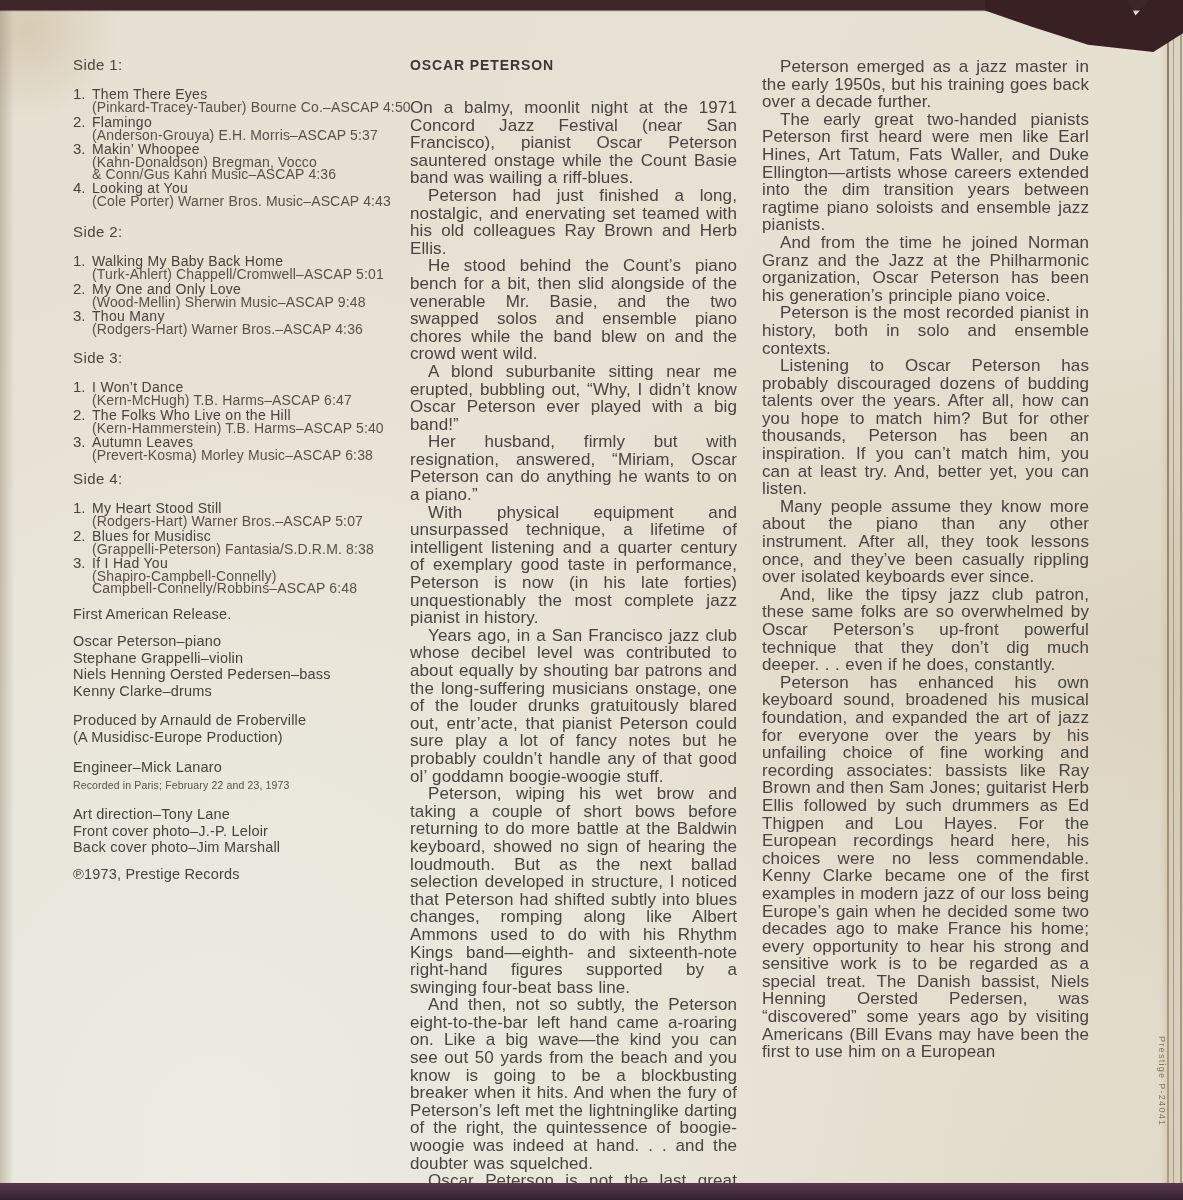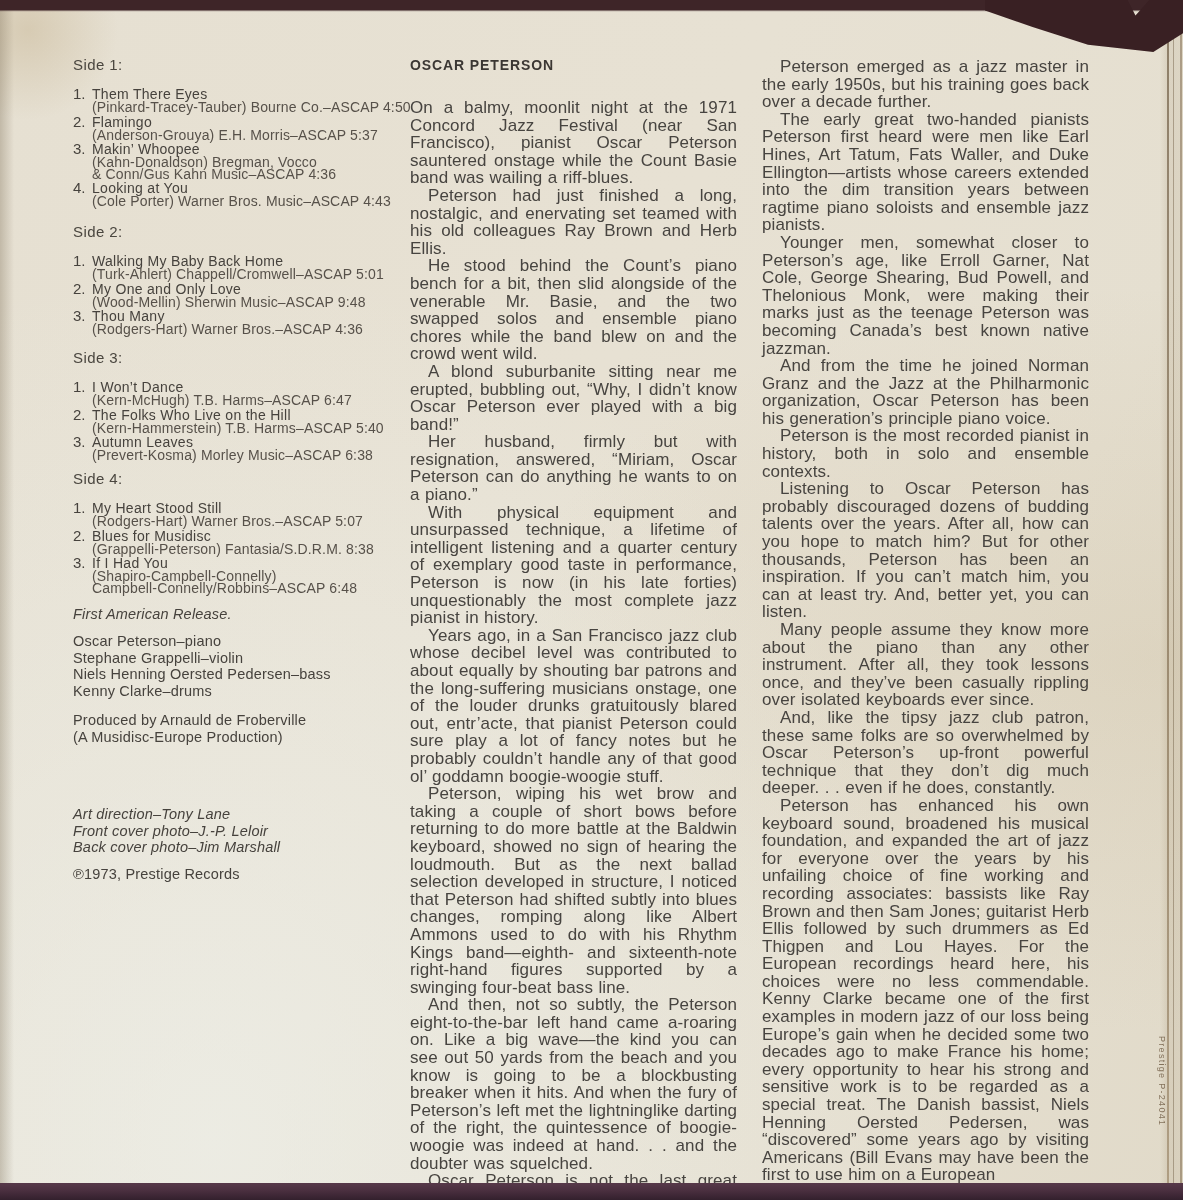--- a/index.html
+++ b/index.html
@@ -135,36 +135,40 @@
       <div class="track-credit">(Grappelli-Peterson) Fantasia/S.D.R.M. 8:38</div>
     </div>
     <div class="track">
       <span class="track-num">3.</span>
       <span class="track-title">If I Had You</span>
       <div class="track-credit">(Shapiro-Campbell-Connelly)</div>
       <div class="track-credit">Campbell-Connelly/Robbins–ASCAP 6:48</div>
     </div>
   </div>
 
-  <div class="lblock cred-line" style="top:606px;font-style:italic;">First American Release.</div>
+  <div class="lblock cred-line" style="top:606px;">First American Release.</div>
 
   <div class="lblock" style="top:633px;">
     <div class="cred-line">Oscar Peterson–piano</div>
     <div class="cred-line">Stephane Grappelli–violin</div>
     <div class="cred-line">Niels Henning Oersted Pedersen–bass</div>
     <div class="cred-line">Kenny Clarke–drums</div>
   </div>
 
   <div class="lblock" style="top:704px;margin-top:8px;">
     <div class="cred-line">Produced by Arnauld de Froberville</div>
     <div class="cred-line">(A Musidisc-Europe Production)</div>
   </div>
 
-
-  <div class="lblock" style="top:806px;font-style:italic;">
+  <div class="lblock" style="top:759px;">
+    <div class="cred-line">Engineer–Mick Lanaro</div>
+    <div class="cred-small">Recorded in Paris; February 22 and 23, 1973</div>
+  </div>
+
+  <div class="lblock" style="top:806px;">
     <div class="cred-line">Art direction–Tony Lane</div>
     <div class="cred-line">Front cover photo–J.-P. Leloir</div>
     <div class="cred-line">Back cover photo–Jim Marshall</div>
   </div>
 
   <div class="lblock cred-line" style="top:866px;">℗1973, Prestige Records</div>
 
   <div class="essay-col" style="left:410px;top:57px;">
     <h1 class="essay-title">OSCAR PETERSON</h1>
     <p class="noindent">On a balmy, moonlit night at the 1971 Concord Jazz Festival (near San Francisco), pianist Oscar Peterson sauntered onstage while the Count Basie band was wailing a riff-blues.</p>
@@ -175,21 +179,20 @@
     <p>With physical equipment and unsurpassed technique, a lifetime of intelligent listening and a quarter century of exemplary good taste in performance, Peterson is now (in his late forties) unquestionably the most complete jazz pianist in history.</p>
     <p>Years ago, in a San Francisco jazz club whose decibel level was contributed to about equally by shouting bar patrons and the long-suffering musicians onstage, one of the louder drunks gratuitously blared out, entr’acte, that pianist Peterson could sure play a lot of fancy notes but he probably couldn’t handle any of that good ol’ goddamn boogie-woogie stuff.</p>
     <p>Peterson, wiping his wet brow and taking a couple of short bows before returning to do more battle at the Baldwin keyboard, showed no sign of hearing the loudmouth. But as the next ballad selection developed in structure, I noticed that Peterson had shifted subtly into blues changes, romping along like Albert Ammons used to do with his Rhythm Kings band—eighth- and sixteenth-note right-hand figures supported by a swinging four-beat bass line.</p>
     <p>And then, not so subtly, the Peterson eight-to-the-bar left hand came a-roaring on. Like a big wave—the kind you can see out 50 yards from the beach and you know is going to be a blockbusting breaker when it hits. And when the fury of Peterson’s left met the lightninglike darting of the right, the quintessence of boogie-woogie was indeed at hand. . . and the doubter was squelched.</p>
     <p>Oscar Peterson is not the last great jazz pianist, although the spokesmen for the gloom-and-doom theory of jazz’s imminent demise have said so. He may not even be the greatest who ever played, although you’ll get an argument there, also. But Peterson is quite possibly the last fine jazz pianist with such stylistic eclecticism.</p>
   </div>
 
   <div class="essay-col" style="left:762px;top:58px;">
     <p>Peterson emerged as a jazz master in the early 1950s, but his training goes back over a decade further.</p>
     <p>The early great two-handed pianists Peterson first heard were men like Earl Hines, Art Tatum, Fats Waller, and Duke Ellington—artists whose careers extended into the dim transition years between ragtime piano soloists and ensemble jazz pianists.</p>
-    <p>Younger men, somewhat closer to Peterson’s age, like Erroll Garner, Nat Cole, George Shearing, Bud Powell, and Thelonious Monk, were making their marks just as the teenage Peterson was becoming Canada’s best known native jazzman.</p>
     <p>And from the time he joined Norman Granz and the Jazz at the Philharmonic organization, Oscar Peterson has been his generation’s principle piano voice.</p>
     <p>Peterson is the most recorded pianist in history, both in solo and ensemble contexts.</p>
     <p>Listening to Oscar Peterson has probably discouraged dozens of budding talents over the years. After all, how can you hope to match him? But for other thousands, Peterson has been an inspiration. If you can’t match him, you can at least try. And, better yet, you can listen.</p>
     <p>Many people assume they know more about the piano than any other instrument. After all, they took lessons once, and they’ve been casually rippling over isolated keyboards ever since.</p>
     <p>And, like the tipsy jazz club patron, these same folks are so overwhelmed by Oscar Peterson’s up-front powerful technique that they don’t dig much deeper. . . even if he does, constantly.</p>
     <p>Peterson has enhanced his own keyboard sound, broadened his musical foundation, and expanded the art of jazz for everyone over the years by his unfailing choice of fine working and recording associates: bassists like Ray Brown and then Sam Jones; guitarist Herb Ellis followed by such drummers as Ed Thigpen and Lou Hayes. For the European recordings heard here, his choices were no less commendable. Kenny Clarke became one of the first examples in modern jazz of our loss being Europe’s gain when he decided some two decades ago to make France his home; every opportunity to hear his strong and sensitive work is to be regarded as a special treat. The Danish bassist, Niels Henning Oersted Pedersen, was “discovered” some years ago by visiting Americans (Bill Evans may have been the first to use him on a European</p>
   </div>
 
   <div class="edge-left"></div>
   <div class="crease"></div>

